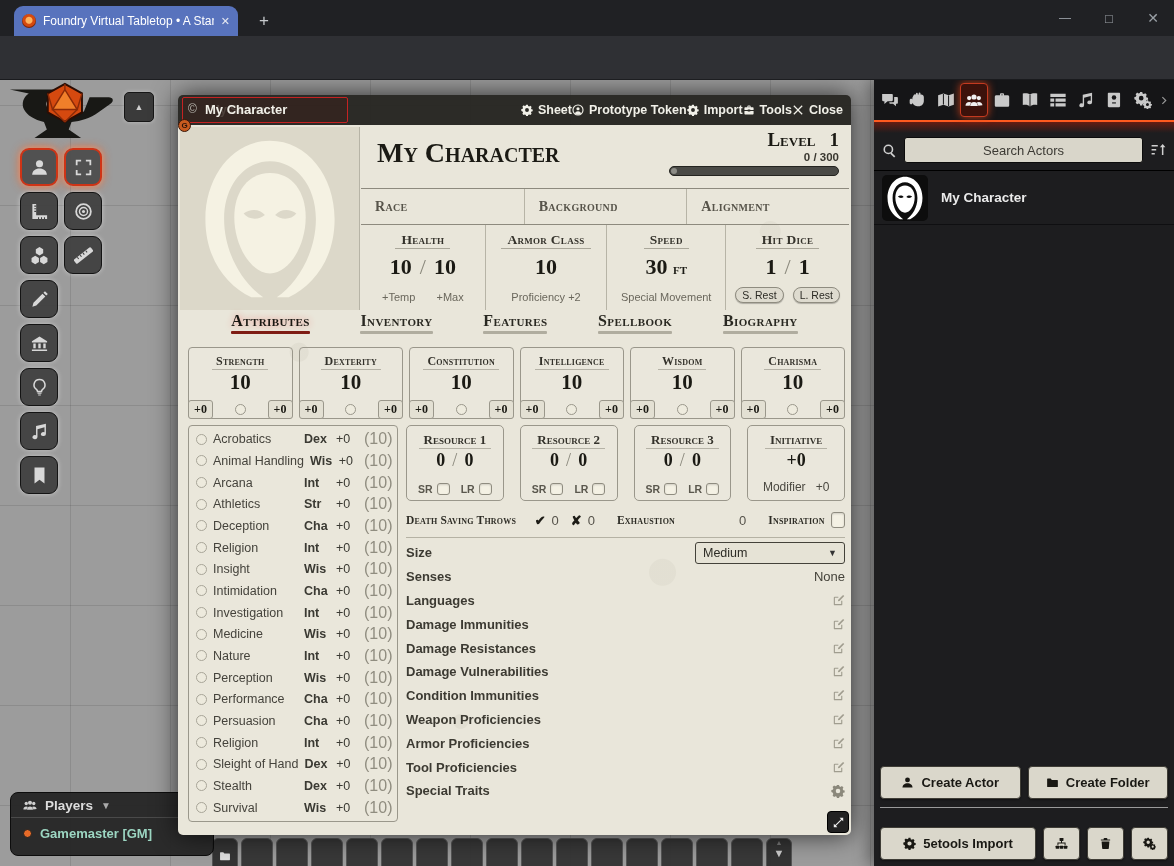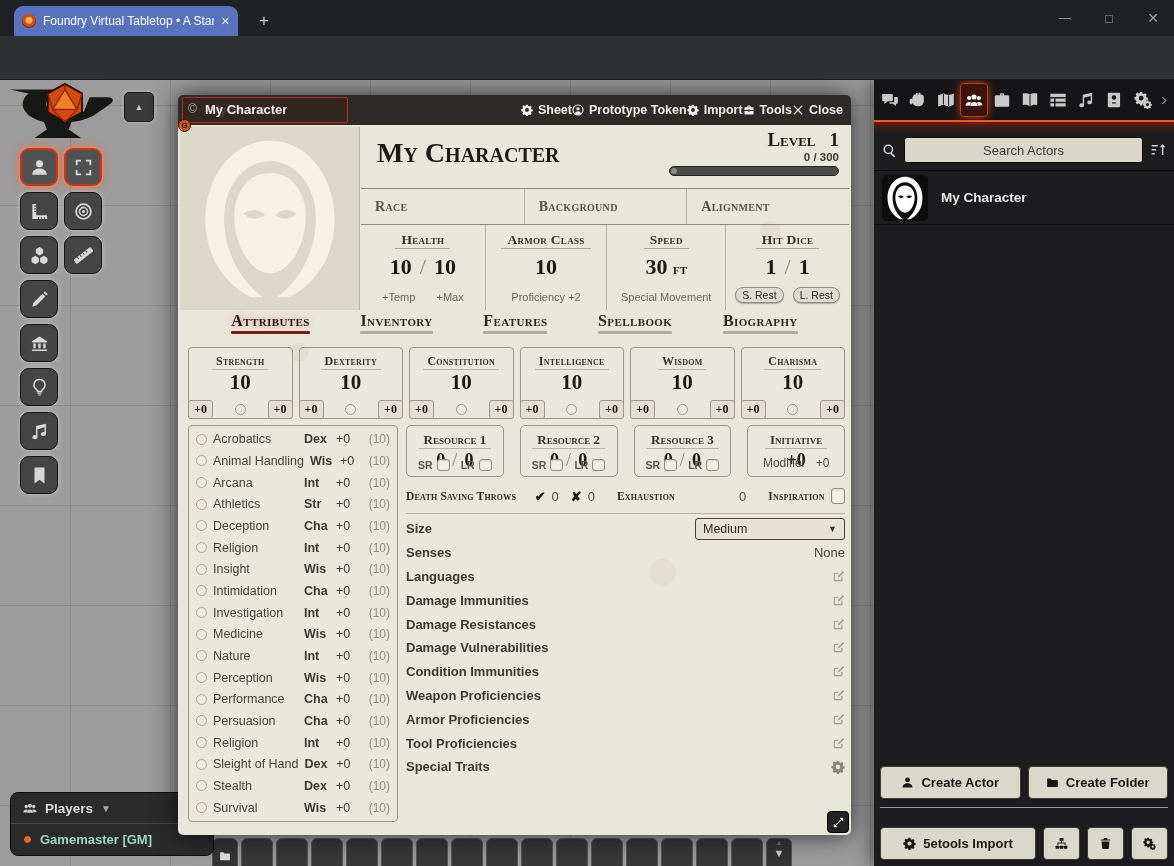--- a/index.html
+++ b/index.html
@@ -35,21 +35,21 @@
 
 #app{position:absolute;left:0;top:80px;width:1174px;height:786px;overflow:hidden;background-color:#9c9c9c;background-image:linear-gradient(rgba(0,0,0,.10) 1px,transparent 1px),linear-gradient(90deg,rgba(0,0,0,.10) 1px,transparent 1px);background-size:100px 100px;background-position:-30px 25px}
 #logo{position:absolute;left:6px;top:2px;width:114px;height:64px}
 #collapse-btn{position:absolute;left:124px;top:12px;width:30px;height:30px;background:#3a3a3a;border:1px solid #161616;border-radius:5px;color:#cfcfcf;font-size:9px;display:flex;align-items:center;justify-content:center;box-shadow:0 0 4px rgba(255,255,255,.35)}
 #controls{position:absolute;left:20px;top:68px}
 .ctl{position:absolute;width:38px;height:38px;border-radius:9px;background:rgba(64,64,64,.95);border:1px solid #141414;color:#d8d8d8;font-size:19px;display:flex;align-items:center;justify-content:center;box-shadow:0 0 5px rgba(255,255,255,.45)}
 .ctl.on{border:2px solid #cf3416;background:rgba(78,78,78,.97);box-shadow:0 0 10px rgba(255,94,26,.85),0 0 4px rgba(255,255,255,.4)}
 
 
 #players{position:absolute;left:10px;top:712px;width:204px;height:64px;background:rgba(34,34,34,.93);border:1px solid #0d0d0d;border-radius:8px;z-index:2}
-#players .phead{height:31px;display:flex;align-items:center;gap:8px;padding:0 12px;border-bottom:1px solid #4a4a4a;color:#ddd}
+#players .phead{height:25px;display:flex;align-items:center;gap:8px;padding:0 12px;border-bottom:1px solid #4a4a4a;color:#ddd}
 #players .phead .ico{font-size:14px;color:#cfcfcf}
 #players .plabel{font-weight:bold;font-size:13.5px}
 #players .pcaret{font-size:10px;color:#aaa}
 #players .prow{display:flex;align-items:center;gap:8px;padding:8px 12px}
 #players .pdot{width:9px;height:9px;border-radius:50%;background:#e76b28;border:1px solid #202020}
 #players .pname{color:#9cd6c2;font-weight:bold;font-size:13px}
 
 
 #hotbar{position:absolute;left:212px;top:758px;height:36px;display:flex;gap:3px;z-index:1}
 #hotbar .hbtnq{width:26px;height:36px;background:rgba(46,46,46,.95);border:1px solid #555;border-radius:6px;color:#ddd;display:flex;align-items:center;justify-content:center;font-size:12px}
@@ -104,23 +104,23 @@
 .abox .ascore{font-family:"Liberation Serif",serif;font-weight:bold;font-size:21px;color:#1b1a14;margin-top:0px}
 .abox .afoot{position:absolute;left:-1px;right:-1px;bottom:-1px;height:19px;display:flex;align-items:center;justify-content:space-between}
 .mbox{width:25px;height:19px;background:#e3e0d3;border:1px solid #9a978b;border-radius:3px;font-family:"Liberation Serif",serif;font-weight:bold;font-size:12px;color:#1b1a14;display:flex;align-items:center;justify-content:center}
 .prof-circle{width:11px;height:11px;border:1px solid #9a978b;border-radius:50%;background:#eeebde}
 #skills{position:absolute;left:10px;top:300px;width:210px;bottom:13px;border:1px solid #9a978b;border-radius:4px;background:rgba(255,255,255,.05);display:flex;flex-direction:column;justify-content:space-evenly;padding:2px 0}
 .skrow{display:flex;align-items:center;gap:6px;padding:0 7px;height:21px}
 .skrad{width:11px;height:11px;border:1px solid #a8a598;border-radius:50%;background:#edeadd;flex:none}
 .skname{font-size:12.5px;color:#45433c;flex:1;white-space:nowrap}
 .skab{font-size:12.5px;font-weight:bold;color:#3b3a33;width:26px}
 .skmod{font-size:12.5px;color:#3b3a33;width:22px}
-.skpas{font-size:12px;color:#908d80;width:26px;text-align:right}
+.skpas{font-size:16px;color:#908d80;width:26px;text-align:right}
 #rightcol{position:absolute;left:228px;right:6px;top:300px;bottom:8px}
-#resources{display:grid;grid-template-columns:repeat(4,1fr);gap:16px;height:52px}
+#resources{display:grid;grid-template-columns:repeat(4,1fr);gap:16px;height:76px}
 .rbox{position:relative;border:1px solid #9a978b;border-radius:5px;text-align:center;padding-top:4px;background:rgba(255,255,255,.06)}
 .rbox .rlabel{font-size:13px;color:#34322b;display:inline-block;border-bottom:1px solid #b5b2a6;padding:0 5px;white-space:nowrap}
 .rbox .rvals{font-family:"Liberation Serif",serif;font-weight:bold;font-size:18px;color:#1b1a14;margin-top:1px}
 .rbox .rvals .sep{color:#8a887c;font-weight:normal;margin:0 7px}
 .rbox .rfoot{position:absolute;left:0;right:0;bottom:5px;display:flex;align-items:flex-end;justify-content:space-evenly;font-size:10.5px;color:#5a574d;font-weight:bold}
 .cb{width:13px;height:12px;border:1px solid #8f8c80;border-radius:3px;background:#f4f1e4;box-shadow:inset 0 1px 2px rgba(0,0,0,.15)}
 .rfoot .pair{display:flex;align-items:center;gap:4px}
 .rbox .rmodline{position:absolute;left:0;right:0;bottom:6px;font-size:12px;color:#4a4840;display:flex;justify-content:center;gap:10px}
 #deathrow{margin-top:7px;height:24px;display:flex;align-items:center;gap:6px}
 #deathrow .dlbl{font-size:11.5px;color:#2e2d26;letter-spacing:.2px}

